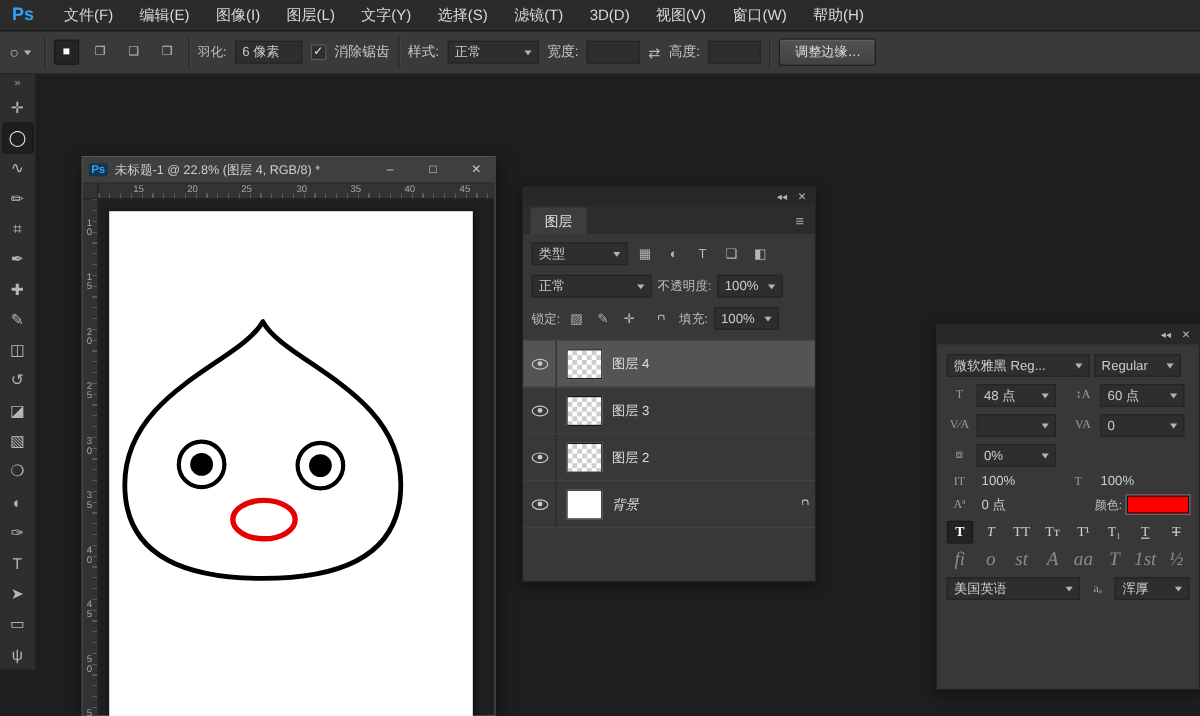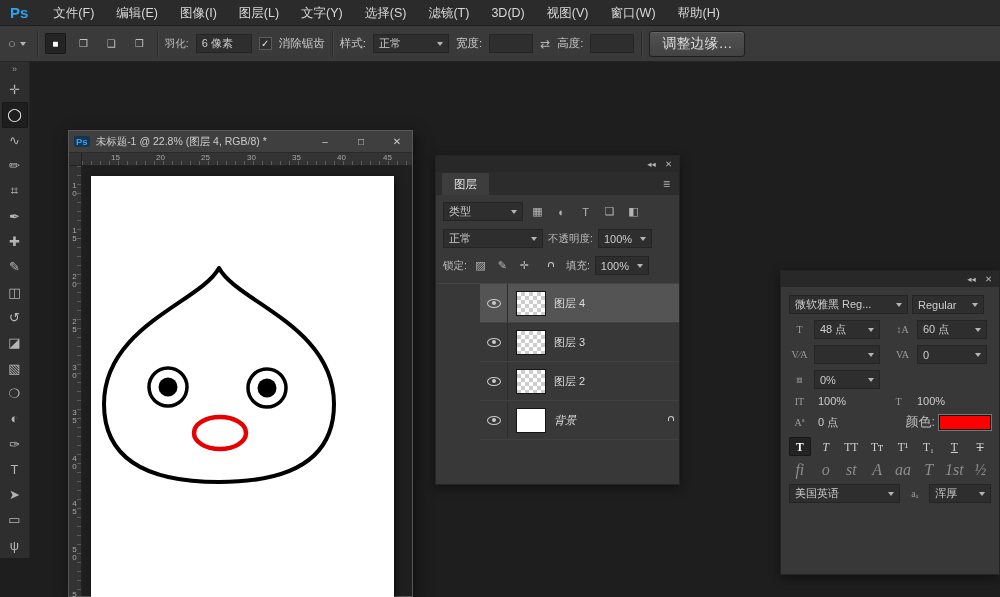--- a/index.html
+++ b/index.html
@@ -21,21 +21,21 @@
   .preset-circ { font-size:13px; color:#b9b9b9; }
   .caret { width:0; height:0; border-left:3.5px solid transparent; border-right:3.5px solid transparent; border-top:4.5px solid #b5b5b5; display:inline-block; }
   .vsep { width:1px; height:26px; background:#2a2a2a; box-shadow:1px 0 0 #454545; }
   .mode-btn { width:21px; height:21px; display:flex; align-items:center; justify-content:center; font-size:10px; color:#c0c0c0; border-radius:2px; }
   .mode-btn.active { background:#242424; box-shadow:inset 0 0 0 1px #181818; color:#fff; }
   .field, .select { background:#2e2e2e; border:1px solid #242424; height:19px; display:flex; align-items:center;
                     padding:0 5px; font-size:11px; color:#ccc; }
   .select { justify-content:space-between; gap:4px; }
   .checkbox { width:13px; height:13px; background:#2e2e2e; border:1px solid #5a5a5a; display:flex; align-items:center; justify-content:center; font-size:10px; color:#e2e2e2; }
   .pushbtn { border:1px solid #1f1f1f; background:linear-gradient(#525252,#424242); box-shadow:inset 0 1px 0 #646464;
-             border-radius:3px; padding:3px 12px; font-size:14px; color:#ddd; }
+             border-radius:3px; padding:3px 12px; font-size:11px; color:#ddd; }
   .swapico { color:#b5b5b5; font-size:12px; }
 
   
   .toolbar { position:absolute; top:62px; left:0; bottom:0; width:30px; background:#2e2e2e;
              border-right:1px solid #242424; display:flex; flex-direction:column; align-items:center; z-index:7; }
   .tb-collapse { height:15px; line-height:15px; font-size:9px; color:#9a9a9a; width:100%; text-align:center; }
   .tool { width:26px; height:27px; display:flex; align-items:center; justify-content:center;
           font-size:13px; color:#b5b5b5; border-radius:2px; }
   .tool.active { background:#1e1e1e; color:#ececec; box-shadow:inset 0 0 0 1px #171717; }
 
@@ -73,21 +73,21 @@
   .panel-tab { background:#3d3d3d; padding:4px 12px 3px; font-size:11.5px; color:#e2e2e2; border-radius:2px 2px 0 0; }
   .panel-menu { position:absolute; right:9px; bottom:4px; font-size:12px; color:#b5b5b5; }
 
   .layers-panel { left:435px; top:155px; width:245px; height:330px; }
   .lp-body { padding-top:7px; }
   .lp-row { display:flex; align-items:center; gap:5px; padding:0 7px; margin-bottom:8px; }
   .lp-label { font-size:10.5px; color:#bdbdbd; white-space:nowrap; }
   .w84 { width:80px; } .w100 { width:100px; } .w54 { width:54px; }
   .filter-ico { width:19px; text-align:center; color:#b5b5b5; font-size:11px; }
   .lock-ico { width:17px; text-align:center; color:#b5b5b5; font-size:11px; }
-  .layer-list { border-top:1px solid #454545;padding-left:44px; }
+  .layer-list { border-top:1px solid #454545; }
   .layer-row { height:39px; display:flex; align-items:center; border-bottom:1px solid #414141; }
   .layer-row.selected { background:#545454; }
   .eye-cell { width:28px; height:100%; display:flex; align-items:center; justify-content:center; border-right:1px solid #2c2c2c; }
   .eye { width:14px; height:9px; border:1.3px solid #c9c9c9; border-radius:50%; position:relative; }
   .eye::after { content:""; position:absolute; left:50%; top:50%; transform:translate(-50%,-50%);
                 width:4px; height:4px; background:#c9c9c9; border-radius:50%; }
   .thumb { width:30px; height:25px; margin:0 8px; border:1px solid #161616; background-color:#fff;
            background-image:conic-gradient(#cdcdcd 0 25%, transparent 0 50%, #cdcdcd 0 75%, transparent 0);
            background-size:8px 8px; }
   .thumb.solid { background-image:none; }
@@ -97,21 +97,21 @@
   .padlock { position:relative; width:9px; height:7px; background:#c9c9c9; border-radius:1px; margin-top:4px; }
   .padlock::before { content:""; position:absolute; top:-4px; left:1.5px; width:4px; height:4px;
                      border:1.4px solid #c9c9c9; border-bottom:none; border-radius:3px 3px 0 0; }
 
   .char-panel { left:780px; top:270px; width:220px; height:305px; }
   .cp-body { padding:8px 8px 0; display:flex; flex-direction:column; gap:6px; }
   .cp-row { display:flex; align-items:center; gap:4px; }
   .cp-ico { width:21px; text-align:center; color:#9c9c9c; font-size:10px; flex:none; font-family:"Liberation Serif","DejaVu Serif",serif; }
   .cpw-fam { width:119px; } .cpw-sty { width:72px; } .cpw-70 { width:70px; } .cpw-68 { width:66px; }
   .plainfield { width:62px; padding:0 4px; color:#ccc; font-size:11px; }
-  .cp-colorlabel { margin-left:auto; font-size:13px; color:#bdbdbd; }
+  .cp-colorlabel { margin-left:auto; font-size:10px; color:#bdbdbd; }
   .swatch { width:52px; height:15px; border:1px solid #101010; box-shadow:0 0 0 1px #777; }
   .style-btn { width:22px; height:19px; display:flex; align-items:center; justify-content:center; font-size:11.5px;
                color:#cfcfcf; border-radius:2px; font-family:"Liberation Serif","DejaVu Serif",serif; }
   .style-btn.active { background:#232323; box-shadow:inset 0 0 0 1px #171717; color:#fff; font-weight:bold; }
   .style-btn.it { font-style:italic; }
   .style-btn.un { text-decoration:underline; }
   .style-btn.st { text-decoration:line-through; }
   .ot-btn { width:22px; height:16px; display:flex; align-items:center; justify-content:center;
             color:#8b8b8b; font-size:16px; font-style:italic; font-family:"Liberation Serif","DejaVu Serif",serif; }
 </style>

